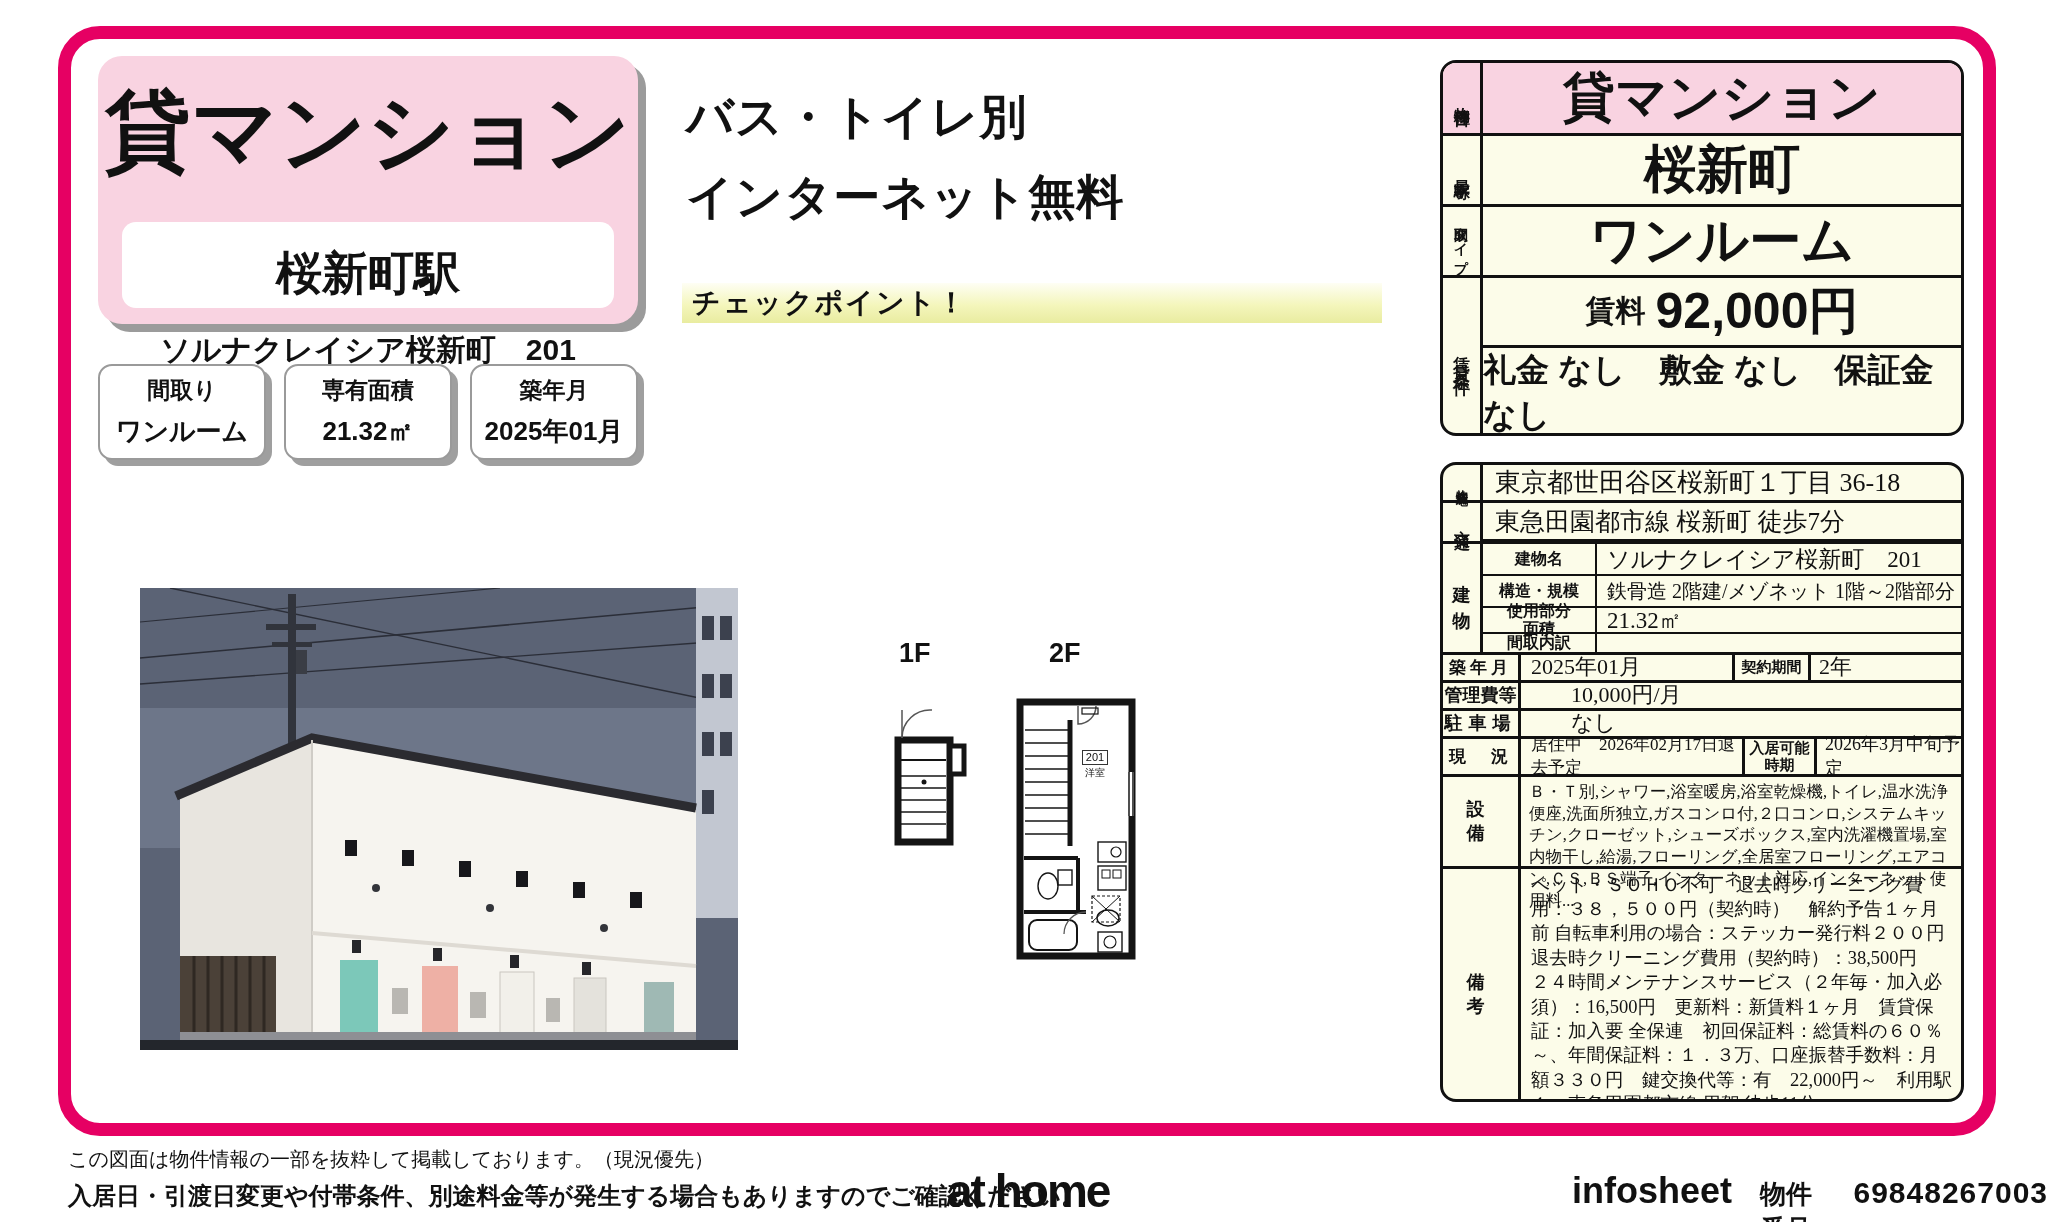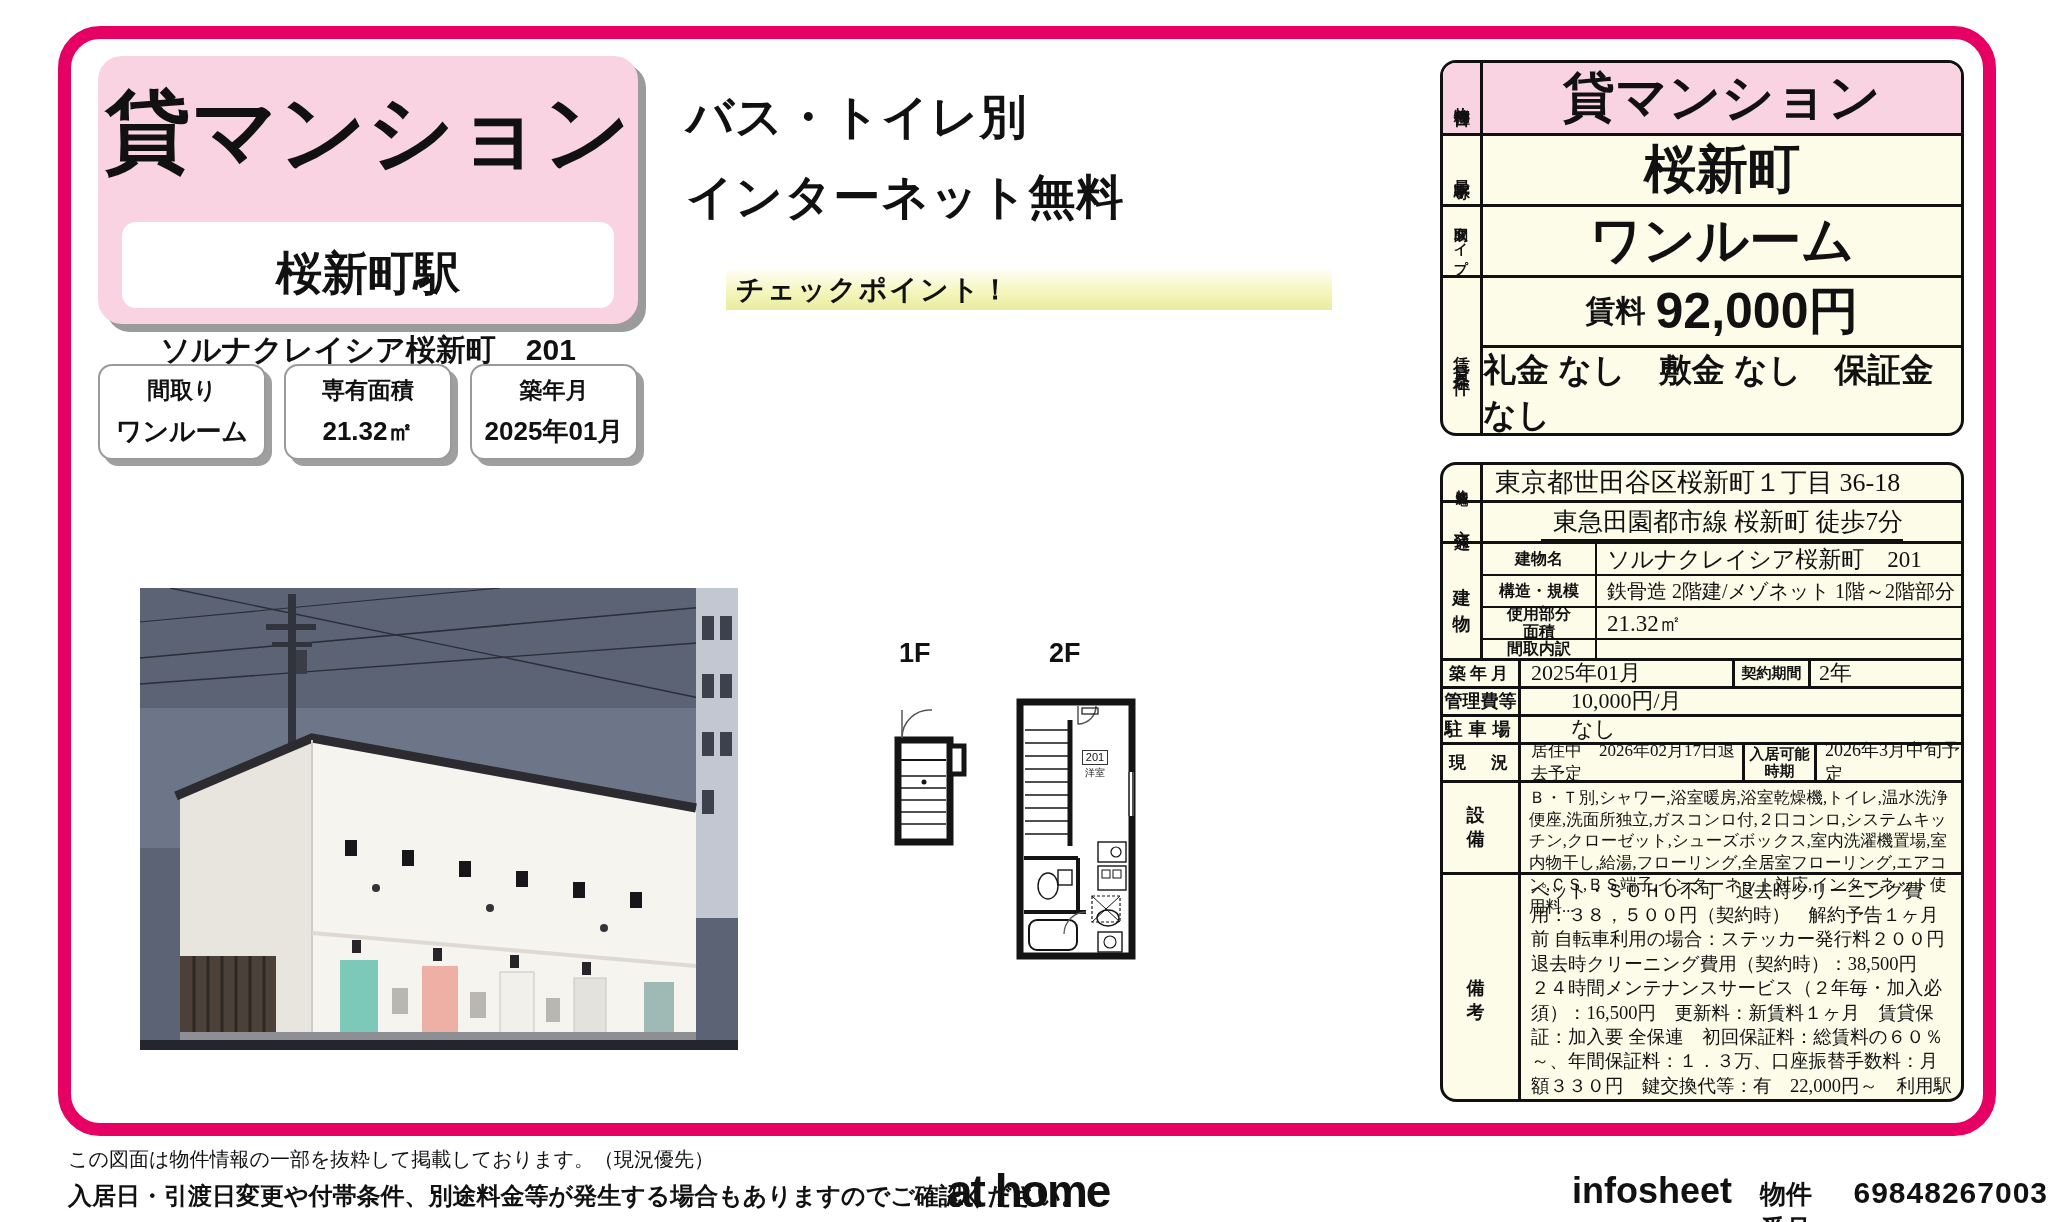--- a/index.html
+++ b/index.html
@@ -22,23 +22,23 @@
   .bldg-line { position:absolute; left:98px; top:330px; width:540px; text-align:center;
                font-size:30px; font-weight:800; }
   .spec-box { position:absolute; top:364px; width:168px; height:96px; background:#fff;
               border:2px solid #9a9a9a; border-radius:14px; box-shadow:6px 6px 0 #9f9f9f;
               display:flex; flex-direction:column; align-items:center; justify-content:center; gap:8px; }
   .spec-label { font-size:23px; font-weight:700; }
   .spec-value { font-size:26px; font-weight:800; }
 
   
   .hl { position:absolute; left:686px; font-size:47px; font-weight:800; letter-spacing:1px; }
-  .cp-band { position:absolute; left:682px; top:270px; width:606px; height:40px;
+  .cp-band { position:absolute; left:682px; top:283px; width:700px; height:40px;
              background:linear-gradient(to bottom,#fefef4 0%,#f4f6bc 55%,#e9eca0 100%);
-             display:flex; align-items:center;margin-left:44px; }
+             display:flex; align-items:center; }
   .cp-band span { font-size:28px; font-weight:800; padding-left:10px; letter-spacing:2px; }
   .cp-text { position:absolute; left:682px; top:331px; width:712px;
              font-size:17.5px; line-height:1.48; font-weight:500; }
 
   
   .photo { position:absolute; left:140px; top:588px; width:598px; height:462px; display:block; }
 
   
   .plan-label { position:absolute; top:638px; font-size:27px; font-weight:700; }
   .plan1 { position:absolute; left:888px; top:698px; }
@@ -74,29 +74,29 @@
   .rentrow { height:70px; border-bottom:3px solid #111; display:flex; align-items:center; justify-content:center; gap:10px; }
   .rentlbl { font-size:30px; font-weight:800; }
   .rentval { font-size:50px; font-weight:800; }
   .feerow { flex:1; display:flex; align-items:center; justify-content:center; font-size:33px; font-weight:700; }
 
   .r-loc { height:62px; }
   .r-loc .vlab { font-size:12px; letter-spacing:1px; }
   .r-loc .cell { padding-left:12px; font-size:26px; }
   .r-acc { height:60px; }
   .r-acc .vlab { font-size:16px; letter-spacing:6px; }
-  .accwrap { flex:1; display:flex; flex-direction:column;align-items:center; }
+  .accwrap { flex:1; display:flex; flex-direction:column; }
   .accline { height:38px; border-bottom:2px solid #111; display:flex; align-items:center; padding-left:12px; font-size:25px; }
   .accempty { flex:1; }
   .r-bldg { height:134px; }
   .r-bldg .vlab { font-size:18px; letter-spacing:28px; }
   .bldgwrap { flex:1; display:flex; flex-direction:column; }
   .brow { display:flex; border-bottom:2px solid #111; height:32px; }
   .brow:last-child { border-bottom:none; flex:1; }
-  .b-area { height:32px; }
+  .b-area { height:26px; }
   .blab { flex:0 0 114px; border-right:2px solid #111; display:flex; align-items:center; justify-content:center;
           font-size:16px; font-weight:700; text-align:center; line-height:1.1; }
   .blab .wrap4 { display:inline-block; width:72px; }
   .bval { flex:1; display:flex; align-items:center; padding-left:10px; font-size:23px; }
   .bval.sm { font-size:20px; }
   .r-4c { height:28px; }
   .r-4c .hlab { font-size:17px; letter-spacing:4px; }
   .c-mid { flex:0 0 214px; border-right:3px solid #111; padding-left:10px; font-size:22px; }
   .c-lab2 { flex:0 0 76px; border-right:3px solid #111; display:flex; align-items:center; justify-content:center;
             font-weight:700; font-size:15px; text-align:center; line-height:1.15; }

